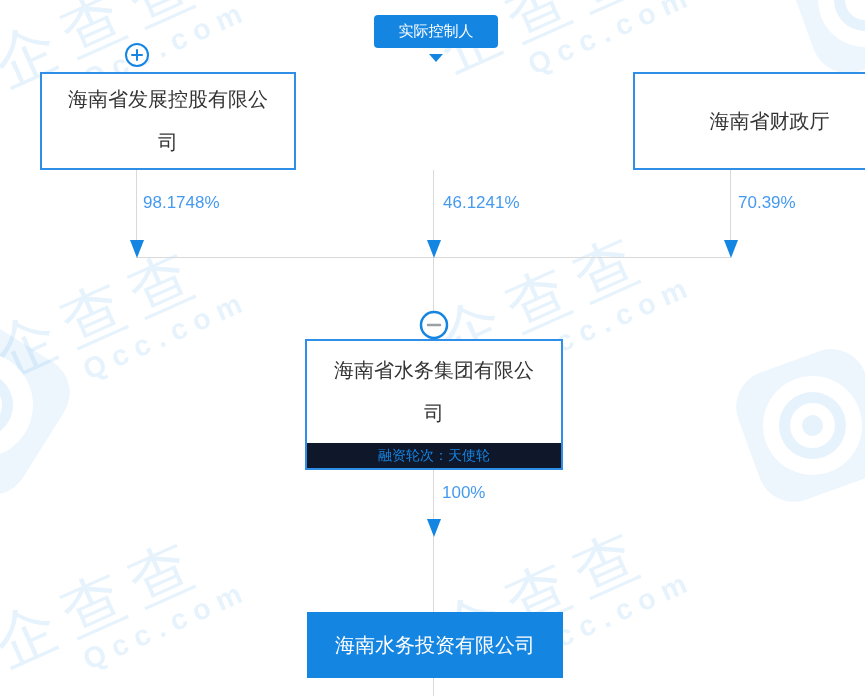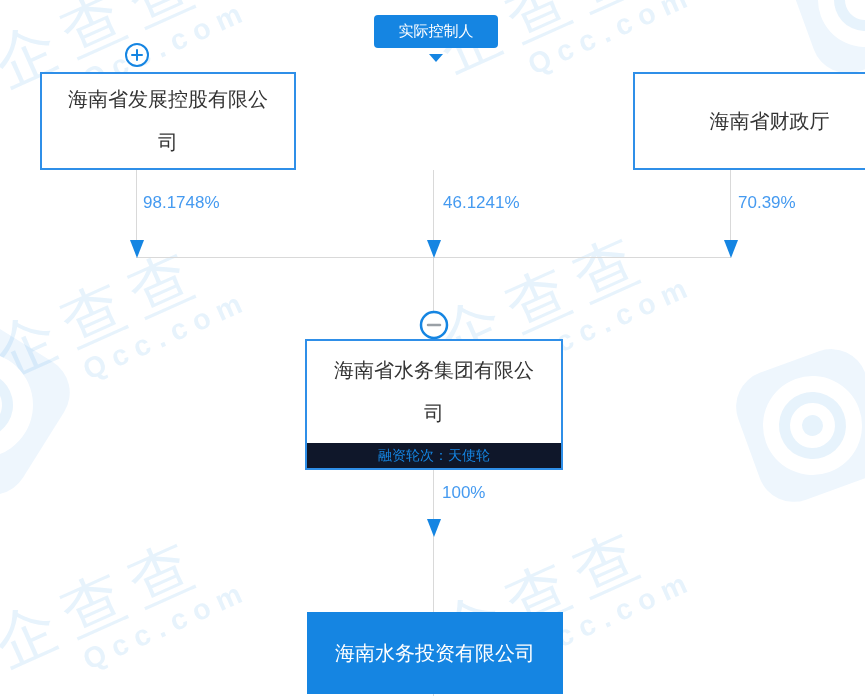--- a/index.html
+++ b/index.html
@@ -133,16 +133,16 @@
 
     <div class="node-mid" style="left:305px;top:339px;width:258px;height:131px">
       <div class="mid-name">海南省水务集团有限公司</div>
       <div class="mid-strip">融资轮次：天使轮</div>
     </div>
 
     <div class="vline" style="left:433px;top:470px;height:226px"></div>
     <div class="pct" style="left:442px;top:483px">100%</div>
     <div class="arrow-down" style="left:427px;top:519px"></div>
 
-    <div class="node-target" style="left:307px;top:612px;width:256px;height:82px">海南水务投资有限公司</div>
+    <div class="node-target" style="left:307px;top:612px;width:256px;height:66px">海南水务投资有限公司</div>
 
   </div>
 </div>
 
 </body></html>

